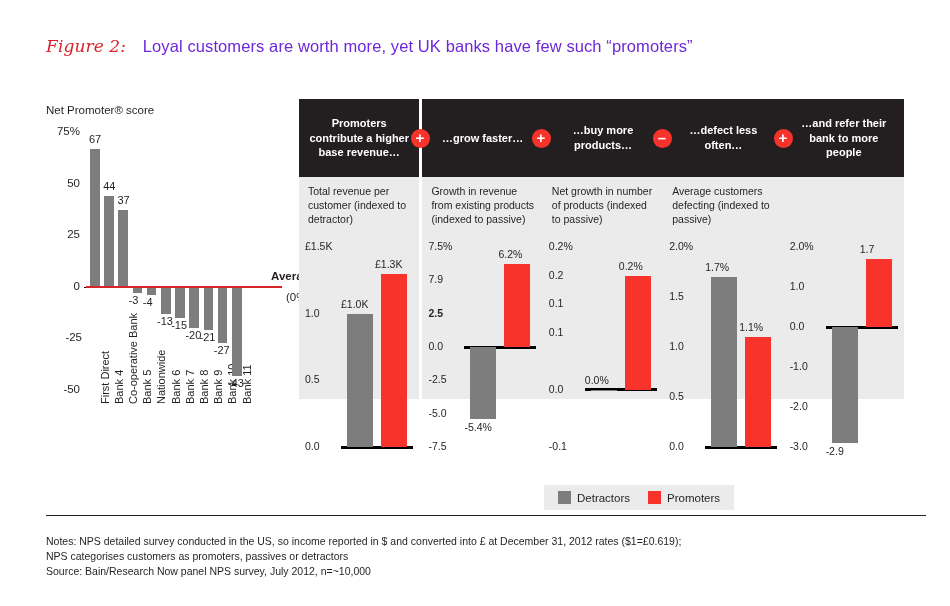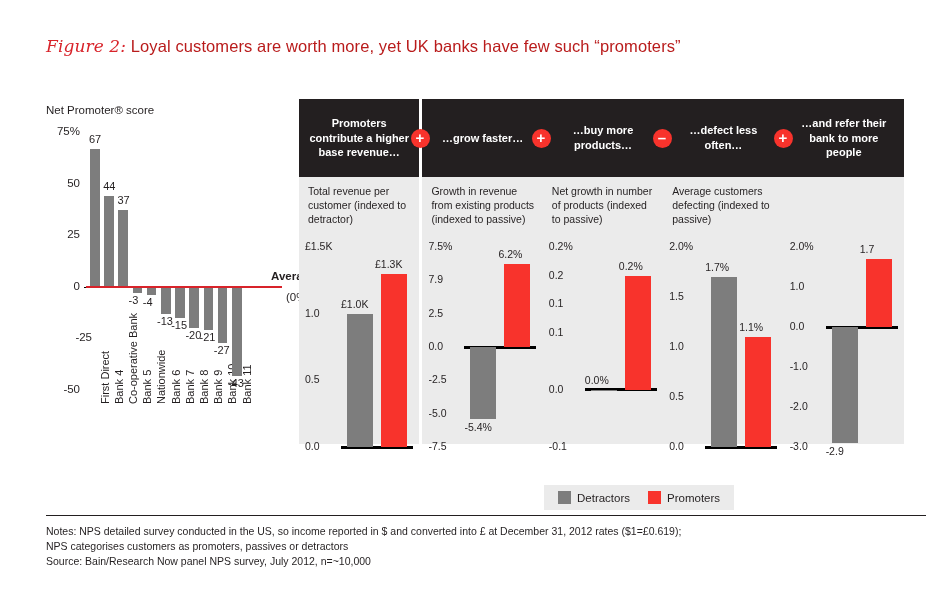--- a/index.html
+++ b/index.html
@@ -11,40 +11,40 @@
     position:relative;
     overflow:hidden;
   }
   .fig-title {
     position:absolute; left:46px; top:36px;
     font-size:16.5px; letter-spacing:0.1px; white-space:nowrap;
   }
   .fig-label {
     color:#d8232a; font-family:"DejaVu Serif", serif; font-style:italic; font-size:17px;
   }
-  .fig-text { color:#b91c1c; }
+  .fig-text { color:#6d28d9;margin-left:12px; }
 
   
   #nps-chart { position:absolute; left:46px; top:100px; width:235px; height:390px; }
   #nps-axis-title { position:absolute; left:0; top:4px; font-size:11.5px; }
   .nps-ytick { position:absolute; font-size:11.5px; text-align:right; width:34px; }
   .nps-zero-line { position:absolute; height:1px; background:#000; }
   .nps-bar { position:absolute; background:#7d7d7d; }
   .nps-val { position:absolute; font-size:11px; white-space:nowrap; }
   .nps-cat {
     position:absolute; font-size:11px; white-space:nowrap;
     transform-origin:left top; transform:rotate(-90deg);
   }
   .avg-line { position:absolute; height:2px; background:#d8232a; }
   .avg-label { position:absolute; font-size:11.5px; font-weight:bold; white-space:nowrap; }
   .avg-sub { position:absolute; font-size:11.5px; white-space:nowrap; }
 
   
   #panel-grid {
-    position:absolute; left:299px; top:99px; width:605px; height:345px;
+    position:absolute; left:299px; top:99px; width:605px; height:300px;
     background:#ebebeb;
     display:flex;
   }
   .panel { position:relative; flex:1 1 0; }
   .panel + .panel { border-left:3px solid #ffffff; }
   .panel-head {
     background:#231f20; color:#ffffff;
     height:78px; display:flex; align-items:center; justify-content:center;
     text-align:center; padding:0 10px;
     font-size:11px; font-weight:bold; line-height:1.32;
@@ -74,39 +74,39 @@
     font-size:11.5px;
   }
   .legend-item { display:flex; align-items:center; gap:6px; }
   .sw { width:13px; height:13px; display:inline-block; }
   .sw-det { background:#7d7d7d; }
   .sw-pro { background:#f8332c; }
 
   
   #notes {
     position:absolute; left:46px; top:515px; width:880px;
-    border-top:1px solid #231f20; padding-top:8px;
+    border-top:1px solid #231f20; padding-top:18px;
     font-size:10.5px; line-height:1.45;
   }
 </style>
 </head>
 <body>
 
 <div class="fig-title">
   <span class="fig-label">Figure 2:</span>
   <span class="fig-text">Loyal customers are worth more, yet UK banks have few such “promoters”</span>
 </div>
 
 <div id="nps-chart">
   <div id="nps-axis-title">Net Promoter® score</div>
 <div class="nps-ytick" style="left: 0px; top: 25px;">75%</div>
     <div class="nps-ytick" style="left: 0px; top: 76.6px;">50</div>
     <div class="nps-ytick" style="left: 0px; top: 128.2px;">25</div>
     <div class="nps-ytick" style="left: 0px; top: 179.8px;">0</div>
-    <div class="nps-ytick" style="left: 12px; top: 231.4px;">-25</div>
+    <div class="nps-ytick" style="left: 2px; top: 231.4px;">-25</div>
     <div class="nps-ytick" style="left: 0px; top: 283px;">-50</div>
     <div class="nps-zero-line" style="left: 38px; width: 198px; top: 186.8px;"></div>
     <div class="nps-bar" style="left: 44px; top: 48.512px; width: 9.6px; height: 138.288px;"></div>
     <div class="nps-val" style="left: 43px; top: 32.512px;">67</div>
     <div class="nps-cat" style="left: 52.6px; top: 304px;">First Direct</div>
     <div class="nps-bar" style="left: 58.2px; top: 95.984px; width: 9.6px; height: 90.816px;"></div>
     <div class="nps-val" style="left: 57.2px; top: 79.984px;">44</div>
     <div class="nps-cat" style="left: 66.8px; top: 304px;">Bank 4</div>
     <div class="nps-bar" style="left: 72.4px; top: 110.432px; width: 9.6px; height: 76.368px;"></div>
     <div class="nps-val" style="left: 71.4px; top: 94.432px;">37</div>
@@ -155,21 +155,21 @@
         <div class="p-bar bar-pro" style="left: 82px; top: 34.6667px; width: 26px; height: 173.333px;"></div>
         <div class="p-val" style="left: 76px; top: 18.6667px;">£1.3K</div>
       </div>
     </div>
     <div class="panel">
       <div class="panel-head">…grow faster…</div>
       <div class="panel-sub">Growth in revenue from existing products (indexed to passive)</div>
       <div class="plot">
         <div class="p-ytick" style="left: 6px; top: 1px;">7.5%</div>
         <div class="p-ytick" style="left: 6px; top: 34.3333px;">7.9</div>
-        <div class="p-ytick" style="left: 6px; top: 67.6667px;">2.5</div>
+        <div class="p-ytick" style="left: 6px; top: 67.6667px; font-weight: bold;">2.5</div>
         <div class="p-ytick" style="left: 6px; top: 101px;">0.0</div>
         <div class="p-ytick" style="left: 6px; top: 134.333px;">-2.5</div>
         <div class="p-ytick" style="left: 6px; top: 167.667px;">-5.0</div>
         <div class="p-ytick" style="left: 6px; top: 201px;">-7.5</div>
         <div class="p-zero" style="left: 42px; width: 72px; top: 106.5px;"></div>
         <div class="p-bar bar-det" style="left: 48px; top: 108px; width: 26px; height: 72px;"></div>
         <div class="p-val" style="left: 42px; top: 182px;">-5.4%</div>
         <div class="p-bar bar-pro" style="left: 82px; top: 25.3333px; width: 26px; height: 82.6667px;"></div>
         <div class="p-val" style="left: 76px; top: 9.33333px;">6.2%</div>
       </div>

